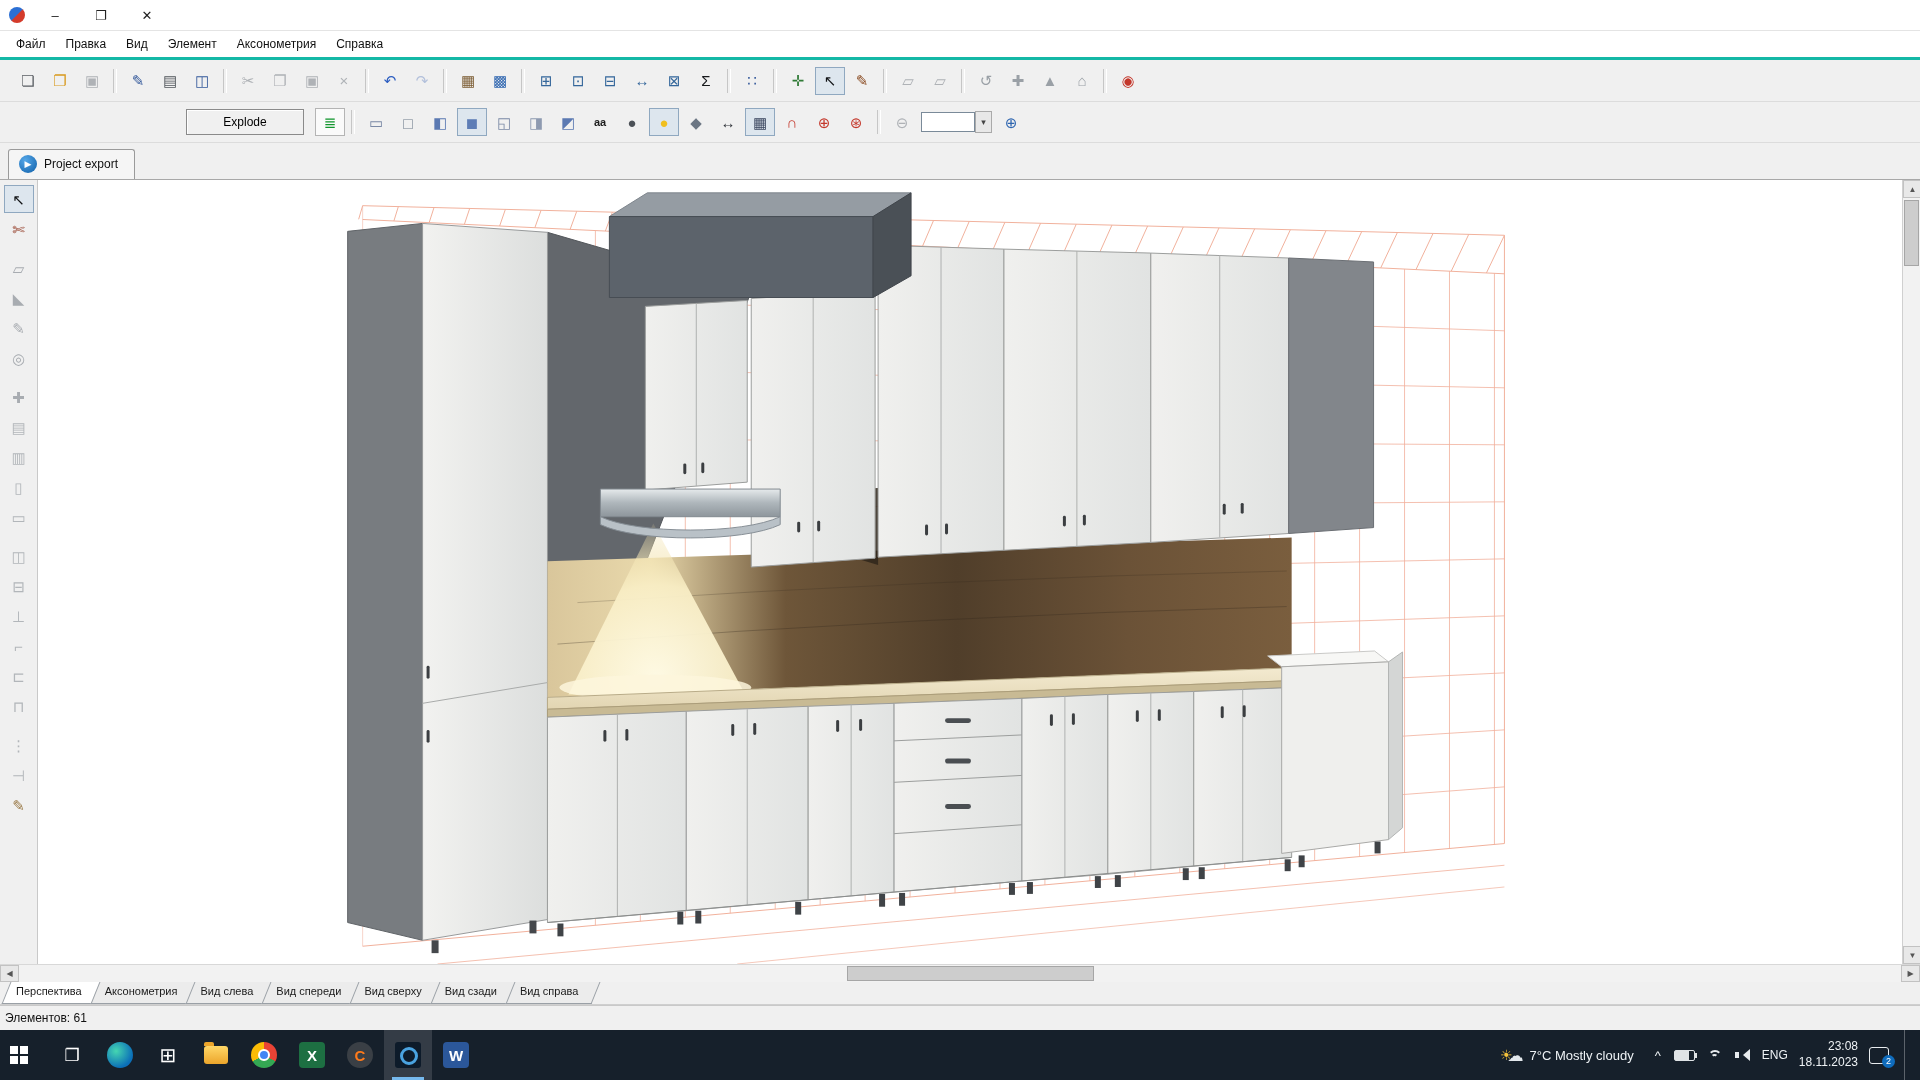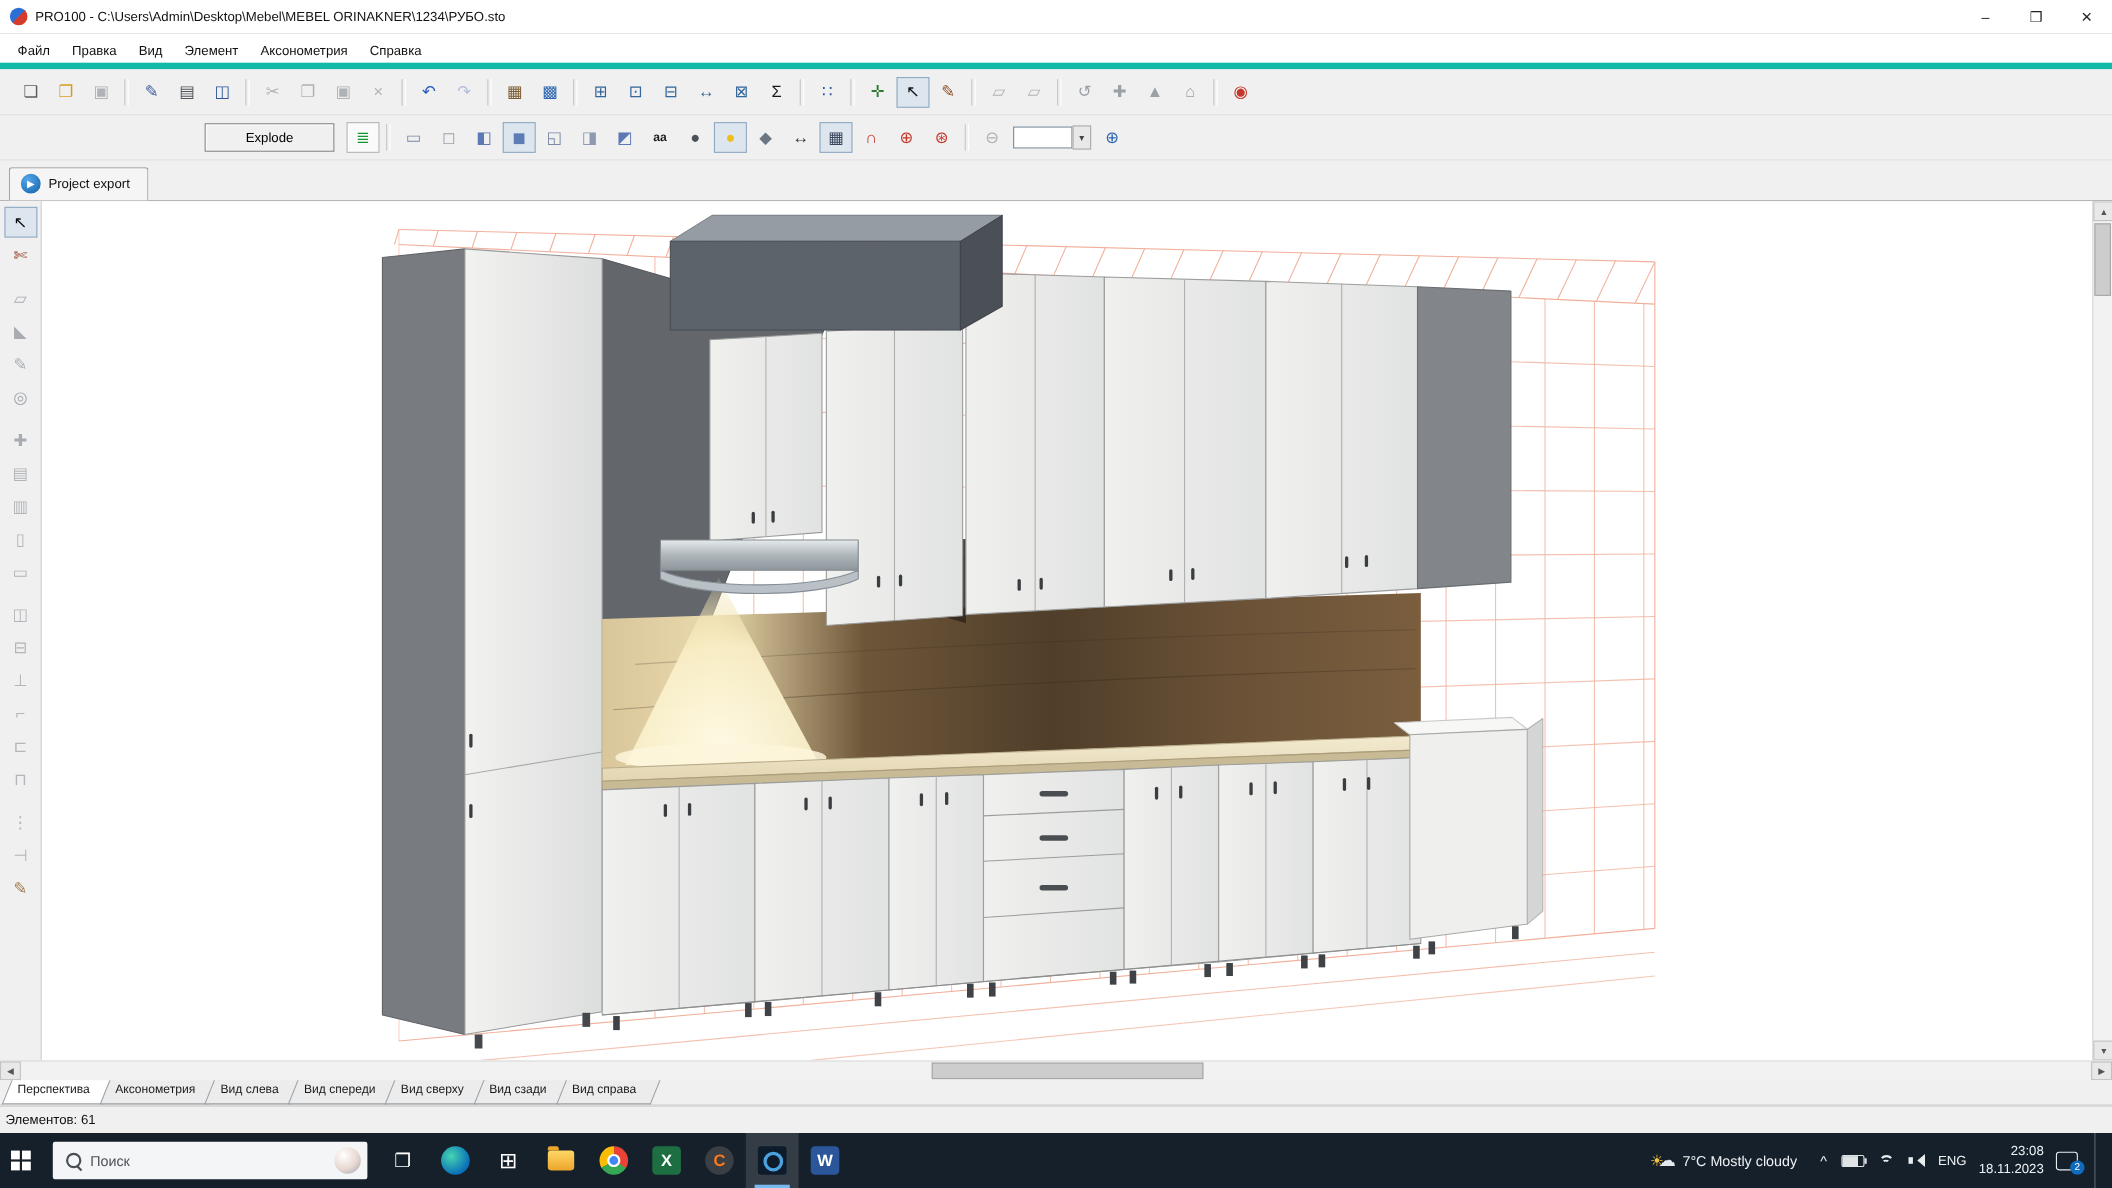--- a/index.html
+++ b/index.html
@@ -8,22 +8,22 @@
 
   
   .titlebar{height:30px;background:#fff;display:flex;align-items:center;border-bottom:1px solid #e4e4e4;flex:0 0 30px;}
   .app-ico16{width:16px;height:16px;border-radius:50%;margin:0 7px 0 9px;
     background:linear-gradient(135deg,#2b6fd4 48%,#d43b2b 52%);flex:0 0 16px;}
   .title-text{font-size:12px;color:#111;white-space:nowrap;flex:1 1 auto;overflow:hidden;}
   .wctrl{width:46px;height:30px;display:inline-flex;align-items:center;justify-content:center;
     font-size:13px;color:#222;cursor:default;}
 
   
-  .menubar{height:26px;background:#fff;display:flex;align-items:flex-end;padding-left:6px;
-    border-bottom:6px solid #14b8a6;flex:0 0 26px;}
+  .menubar{height:26px;background:#fff;display:flex;align-items:center;padding-left:6px;
+    border-bottom:3px solid #14b8a6;flex:0 0 26px;}
   .menu-item{font-size:12px;color:#111;padding:4px 10px;cursor:default;}
 
   
   .tb{background:#f0f0f0;display:flex;align-items:center;border-bottom:1px solid #dcdcdc;overflow:hidden;}
   #tb1{height:41px;flex:0 0 41px;padding-left:12px;}
   #tb2{height:40px;flex:0 0 40px;}
   .tbtn{width:30px;height:28px;background:#f0f0f0;border:1px solid #f0f0f0;display:inline-flex;
     align-items:center;justify-content:center;padding:0;margin:0 1px;cursor:default;}
   .tbtn .glyph{font-size:15px;line-height:1;}
   .tbtn.pressed{background:#dde6ee;border:1px solid #8fa8c0;}
@@ -143,21 +143,20 @@
   .t-notif{width:18px;height:15px;border:1.5px solid #e8ecef;border-radius:3px;position:relative;margin-right:4px;}
   .t-badge{position:absolute;right:-7px;bottom:-5px;background:#0f6cbd;color:#fff;font-size:9px;font-style:normal;
     border-radius:50%;width:13px;height:13px;line-height:13px;text-align:center;}
   .showdesk{width:5px;height:100%;border-left:1px solid rgba(255,255,255,.3);}
 </style>
 </head>
 <body>
 
 <div class="titlebar">
   <span class="app-ico16"></span>
-  <span class="title-text">PRO100 - C:\Users\Admin\Desktop\Mebel\MEBEL ORINAKNER\1234\РУБО.sto</span>
   <span class="wctrl">–</span>
   <span class="wctrl">❐</span>
   <span class="wctrl">✕</span>
 </div>
 
 <div class="menubar" id="menubar">
     <span class="menu-item">Файл</span>
     <span class="menu-item">Правка</span>
     <span class="menu-item">Вид</span>
     <span class="menu-item">Элемент</span>
@@ -659,25 +658,20 @@
   </div>
 
 <div class="statusbar">
   <span>Элементов: 61</span>
 </div>
 
 <div class="taskbar">
   <button class="startbtn">
       <span class="win"></span>
     </button>
-  <div class="searchbox">
-    <span class="mag"></span>
-    <span class="search-text">Поиск</span>
-    <span class="search-img"></span>
-  </div>
   <div class="apps" id="apps">
       <button class="appbtn">
         <span class="aico a-task-view">❐</span>
       </button>
       <button class="appbtn">
         <span class="aico a-edge"></span>
       </button>
       <button class="appbtn">
         <span class="aico a-widgets">⊞</span>
       </button>

